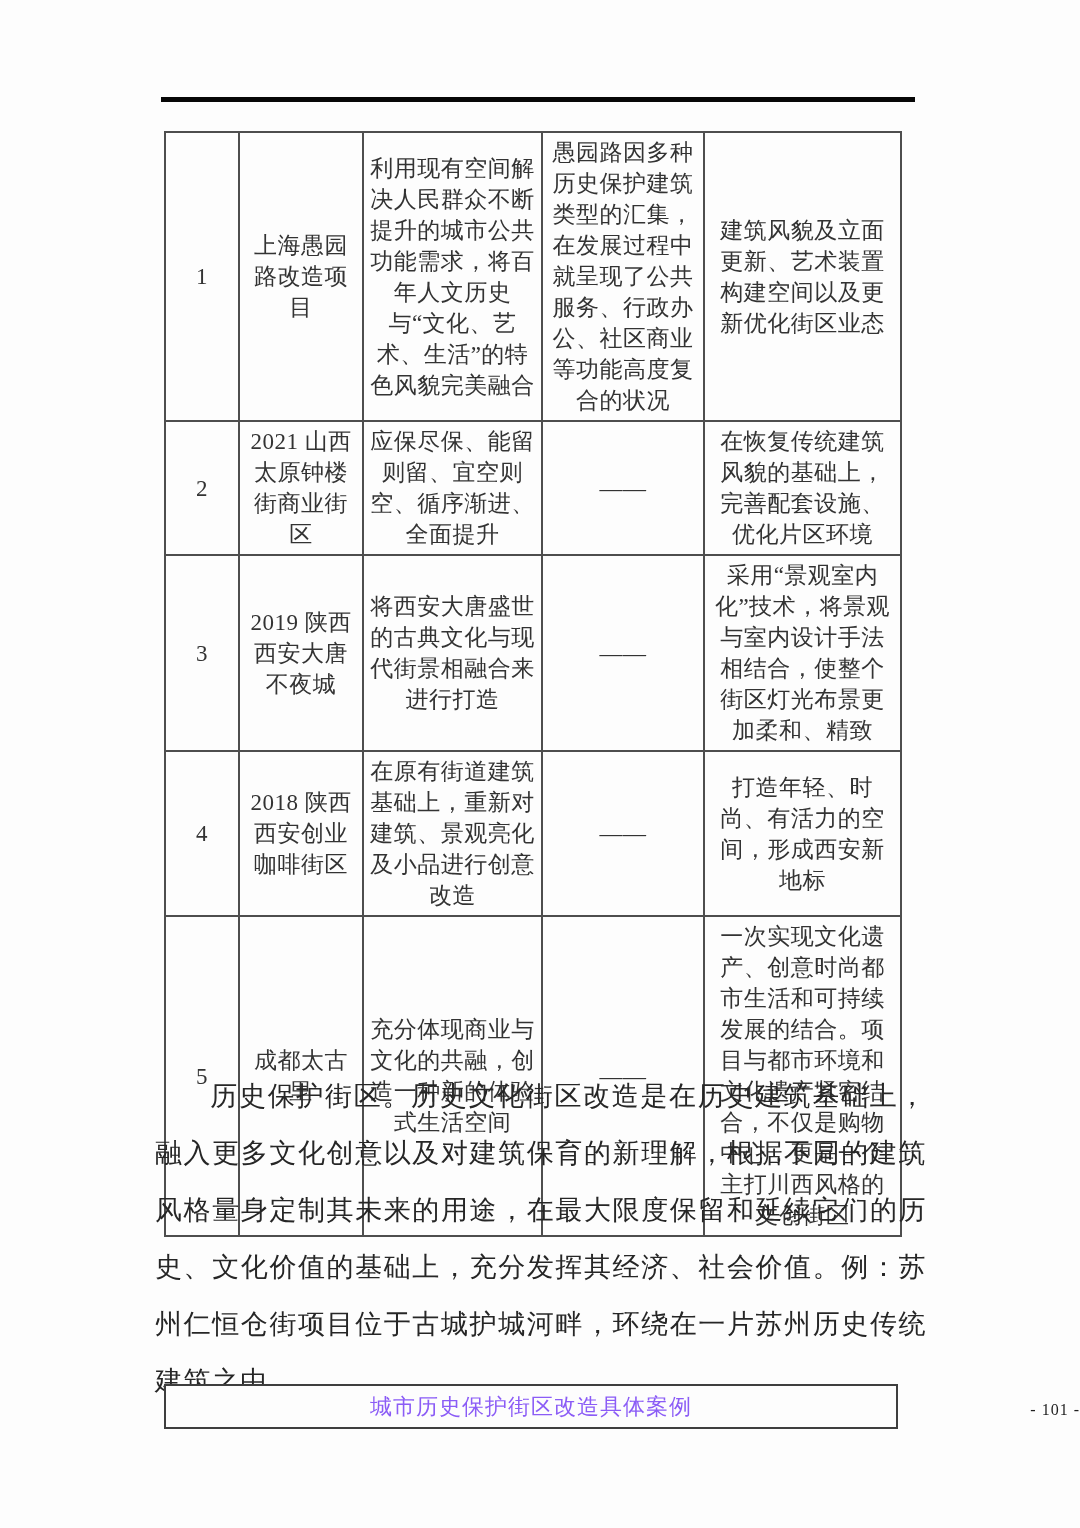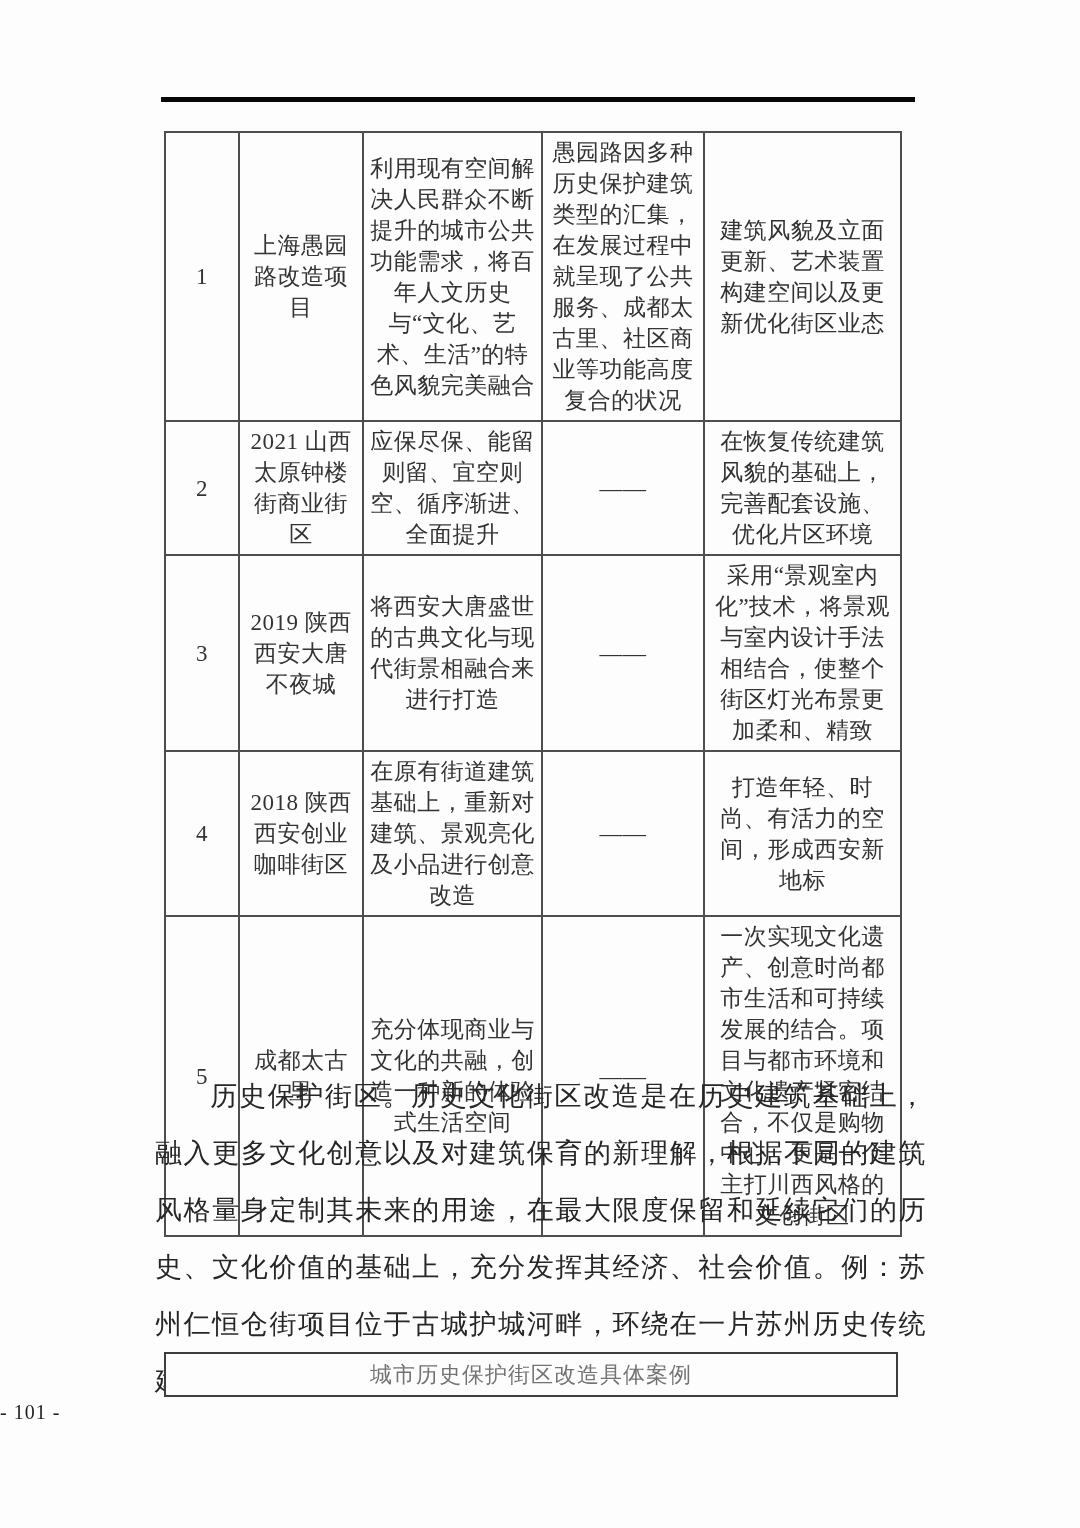--- a/index.html
+++ b/index.html
@@ -36,30 +36,30 @@
   td.dash-cell { font-size: 24px; letter-spacing: 0; }
 
   .body-para {
     position: absolute; left: 155px; top: 1068px; width: 772px;
     font-size: 27px; line-height: 57px;
     text-align: justify; text-indent: 2.05em;
     letter-spacing: 1.5px; color: #262626;
   }
 
   .caption-box {
-    position: absolute; left: 164px; top: 1352px;
+    position: absolute; left: 164px; top: 1384px;
     width: 730px; height: 41px;
     border: 2px solid #3e3e3e; background: #fdfdfd;
     display: flex; align-items: center; justify-content: center;
-    font-size: 22px; letter-spacing: 1px; color: #737373;
+    font-size: 22px; letter-spacing: 1px; color: #8b5cf6;
   }
 
   .page-number {
     position: absolute; left: 0; top: 1401px; width: 1080px;
-    text-align: left; font-size: 20px; color: #1f1f1f;
+    text-align: right; font-size: 16px; color: #1f1f1f;
     letter-spacing: 1px;
   }
 </style>
 </head>
 <body>
 
 <div class="page">
 
   <div class="top-rule"></div>
 
@@ -69,21 +69,21 @@
         <col style="width:124px">
         <col style="width:179px">
         <col style="width:162px">
         <col style="width:197px">
     </colgroup>
     <tbody>
       <tr class="r1">
         <td>1</td>
         <td>上海愚园路改造项目</td>
         <td>利用现有空间解决人民群众不断提升的城市公共功能需求，将百年人文历史与“文化、艺术、生活”的特色风貌完美融合</td>
-        <td>愚园路因多种历史保护建筑类型的汇集，在发展过程中就呈现了公共服务、成都太古里、社区商业等功能高度复合的状况</td>
+        <td>愚园路因多种历史保护建筑类型的汇集，在发展过程中就呈现了公共服务、行政办公、社区商业等功能高度复合的状况</td>
         <td class="align-left">建筑风貌及立面更新、艺术装置构建空间以及更新优化街区业态</td>
       </tr>
       <tr class="r2">
         <td>2</td>
         <td>2021 山西太原钟楼街商业街区</td>
         <td>应保尽保、能留则留、宜空则空、循序渐进、全面提升</td>
         <td class="dash-cell">——</td>
         <td>在恢复传统建筑风貌的基础上，完善配套设施、优化片区环境</td>
       </tr>
       <tr class="r3">

